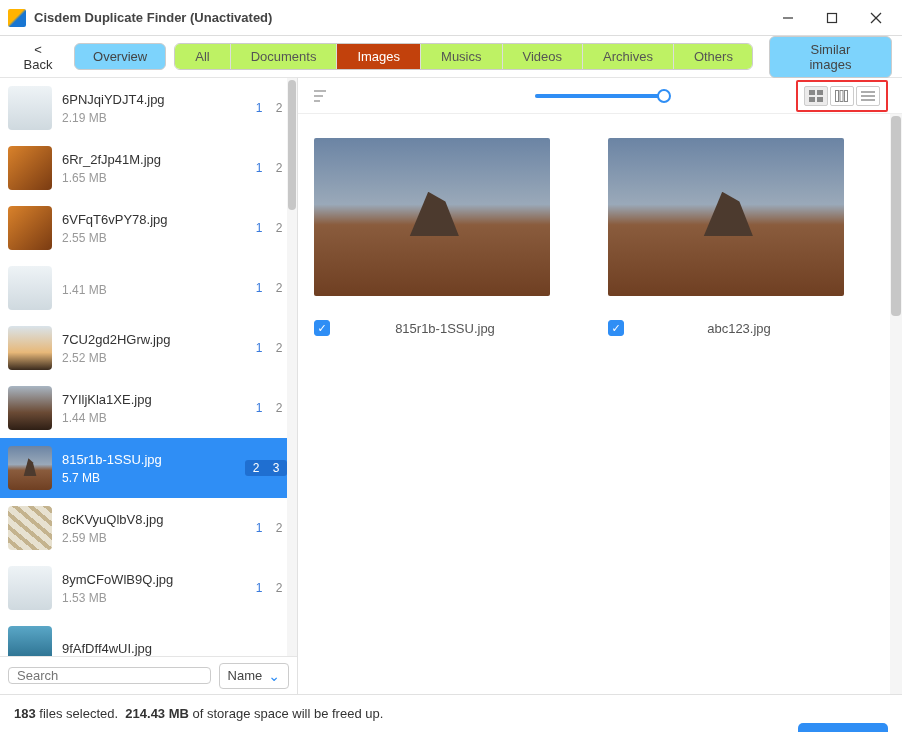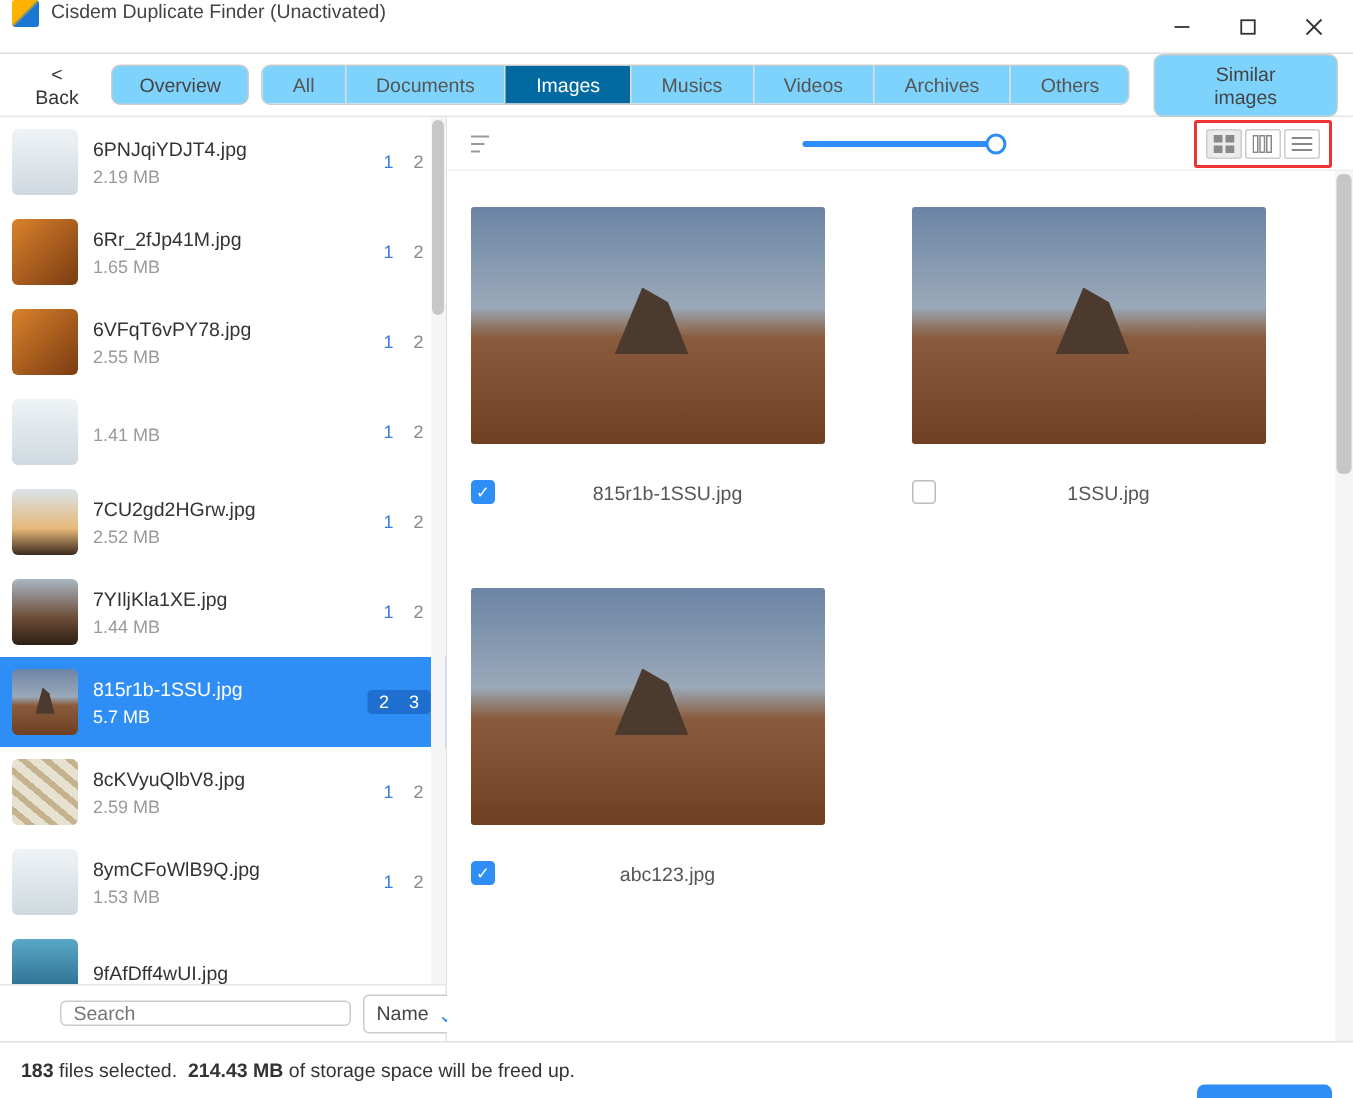--- a/index.html
+++ b/index.html
@@ -1,30 +1,30 @@
 <!DOCTYPE html>
 <html><head>
 <meta charset="utf-8">
 <style>
 * { box-sizing: border-box; margin: 0; padding: 0; font-family: "Segoe UI", Arial, sans-serif; }
 body { background: #fff; width: 902px; height: 732px; overflow: hidden; position: relative; }
 
-.titlebar { height: 36px; display: flex; align-items: flex-start; padding: 0 4px 0 8px; border-bottom: 1px solid #ddd; }
+.titlebar { height: 36px; display: flex; align-items: center; padding: 0 4px 0 8px; border-bottom: 1px solid #ddd; font-weight: bold; }
 .titlebar .app-icon { width: 18px; height: 18px; margin-right: 8px; background: linear-gradient(135deg,#ffb300 45%,#1976d2 55%); border-radius: 2px; }
 .titlebar .title { font-size: 13px; color: #444; flex: 1; }
 .winbtn { width: 44px; height: 36px; display:flex; align-items:center; justify-content:center; color:#555; font-size:12px; cursor:pointer; }
 .winbtn svg { width:12px; height:12px; stroke:#333; stroke-width:1.2; fill:none; }
 
 .toolbar { height: 42px; display:flex; align-items:center; padding: 0 10px; gap:8px; border-bottom:1px solid #e5e5e5; }
 .back-btn { font-size:13px; color:#333; padding:4px 8px; cursor:pointer; background:none; border:none; }
 .pillbtn { border:1px solid #ccc; border-radius:6px; padding:5px 18px; font-size:13px; color:#444; background:#7dd3fc; cursor:pointer; }
 .segmented { display:flex; border:1px solid #ccc; border-radius:6px; overflow:hidden; }
-.segmented .seg { padding:5px 20px; font-size:13px; color:#555; background:#7dd3fc; border:none; cursor:pointer; border-left:1px solid #ddd; }
+.segmented .seg { padding:5px 20px; font-size:13px; color:#555; background:#bef264; border:none; cursor:pointer; border-left:1px solid #ddd; }
 .segmented .seg:first-child { border-left:none; }
-.segmented .seg.active { background:#0369a1; color:#fff; }
+.segmented .seg.active { background:#c2410c; color:#fff; }
 .spacer { flex:1; }
 
 .main { display:flex; height: calc(100% - 36px - 42px - 38px); }
 
 .left-pane { width: 298px; border-right:1px solid #e1e1e1; display:flex; flex-direction:column; position:relative; }
 .filelist { flex:1; overflow:auto; }
 .file-row { display:flex; align-items:center; height:60px; padding:6px 10px 6px 8px; gap:10px; cursor:pointer; }
 .file-row.selected { background:#2f8ef5; color:#fff; }
 .thumb { width:44px; height:44px; border-radius:4px; flex-shrink:0; }
 .file-meta { flex:1; min-width:0; }
@@ -32,21 +32,21 @@
 .file-size { font-size:12px; color:#999; margin-top:4px; }
 .file-row.selected .file-name, .file-row.selected .file-size { color:#fff; }
 .counts { display:flex; align-items:center; font-size:12px; }
 .count { width:16px; text-align:center; color:#3a7bdc; }
 .count-right { width:16px; text-align:center; color:#888; margin-left:4px; }
 .file-row.selected .counts { background:#1f6fd1; border-radius:3px; padding:1px 3px; }
 .file-row.selected .count, .file-row.selected .count-right { color:#fff; }
 .left-scroll { position:absolute; right:0; top:0; bottom:38px; width:10px; background:#f5f5f5; }
 .left-scroll .thumb-bar { position:absolute; left:1px; width:8px; top:2px; height:130px; background:#c7c7c7; border-radius:4px; }
 .left-bottom { height:38px; border-top:1px solid #e5e5e5; display:flex; align-items:center; padding:4px 8px; gap:8px; }
-.search-input { flex:1; border:1px solid #ccc; border-radius:4px; padding:0 8px; font-size:13px; color:#555;margin-left:32px; }
+.search-input { flex:1; border:1px solid #ccc; border-radius:4px; padding:0 8px; font-size:13px; color:#555; }
 .sort-btn { border:1px solid #ccc; border-radius:4px; padding:4px 8px; font-size:13px; color:#444; display:flex; align-items:center; gap:6px; cursor:pointer; background:#fff; }
 .sort-btn .chev { color:#2f8ef5; font-size:14px; }
 
 .right-pane { flex:1; position:relative; background:#fff; }
 .right-toolbar { height:36px; display:flex; align-items:center; padding:0 14px; border-bottom:1px solid #eee; position:relative; }
 .sort-icon { width:18px; height:18px; color:#888; }
 .slider-wrap { position:absolute; left:50%; transform:translateX(-50%); display:flex; align-items:center; }
 .slider { width:130px; height:4px; background:#d6d6d6; border-radius:2px; position:relative; }
 .slider .fill { position:absolute; left:0; top:0; bottom:0; width:100%; background:#2f8ef5; border-radius:2px; }
 .slider .knob { position:absolute; right:-6px; top:-5px; width:14px; height:14px; border-radius:50%; background:#fff; border:2px solid #2f8ef5; }
@@ -288,27 +288,20 @@
           <div class="card">
             <div class="preview tg-desert"></div>
             <div class="card-footer">
               <span class="chk checked"></span>
               <span class="card-name">815r1b-1SSU.jpg</span>
             </div>
           </div>
           <div class="card">
             <div class="preview tg-desert"></div>
             <div class="card-footer">
-              <span class="chk"></span>
-              <span class="card-name">1SSU.jpg</span>
-            </div>
-          </div>
-          <div class="card">
-            <div class="preview tg-desert"></div>
-            <div class="card-footer">
               <span class="chk checked"></span>
               <span class="card-name">abc123.jpg</span>
             </div>
           </div>
         </div>
     </div>
     <div class="right-scroll">
         <div class="thumb-bar"></div>
       </div>
   </div>

